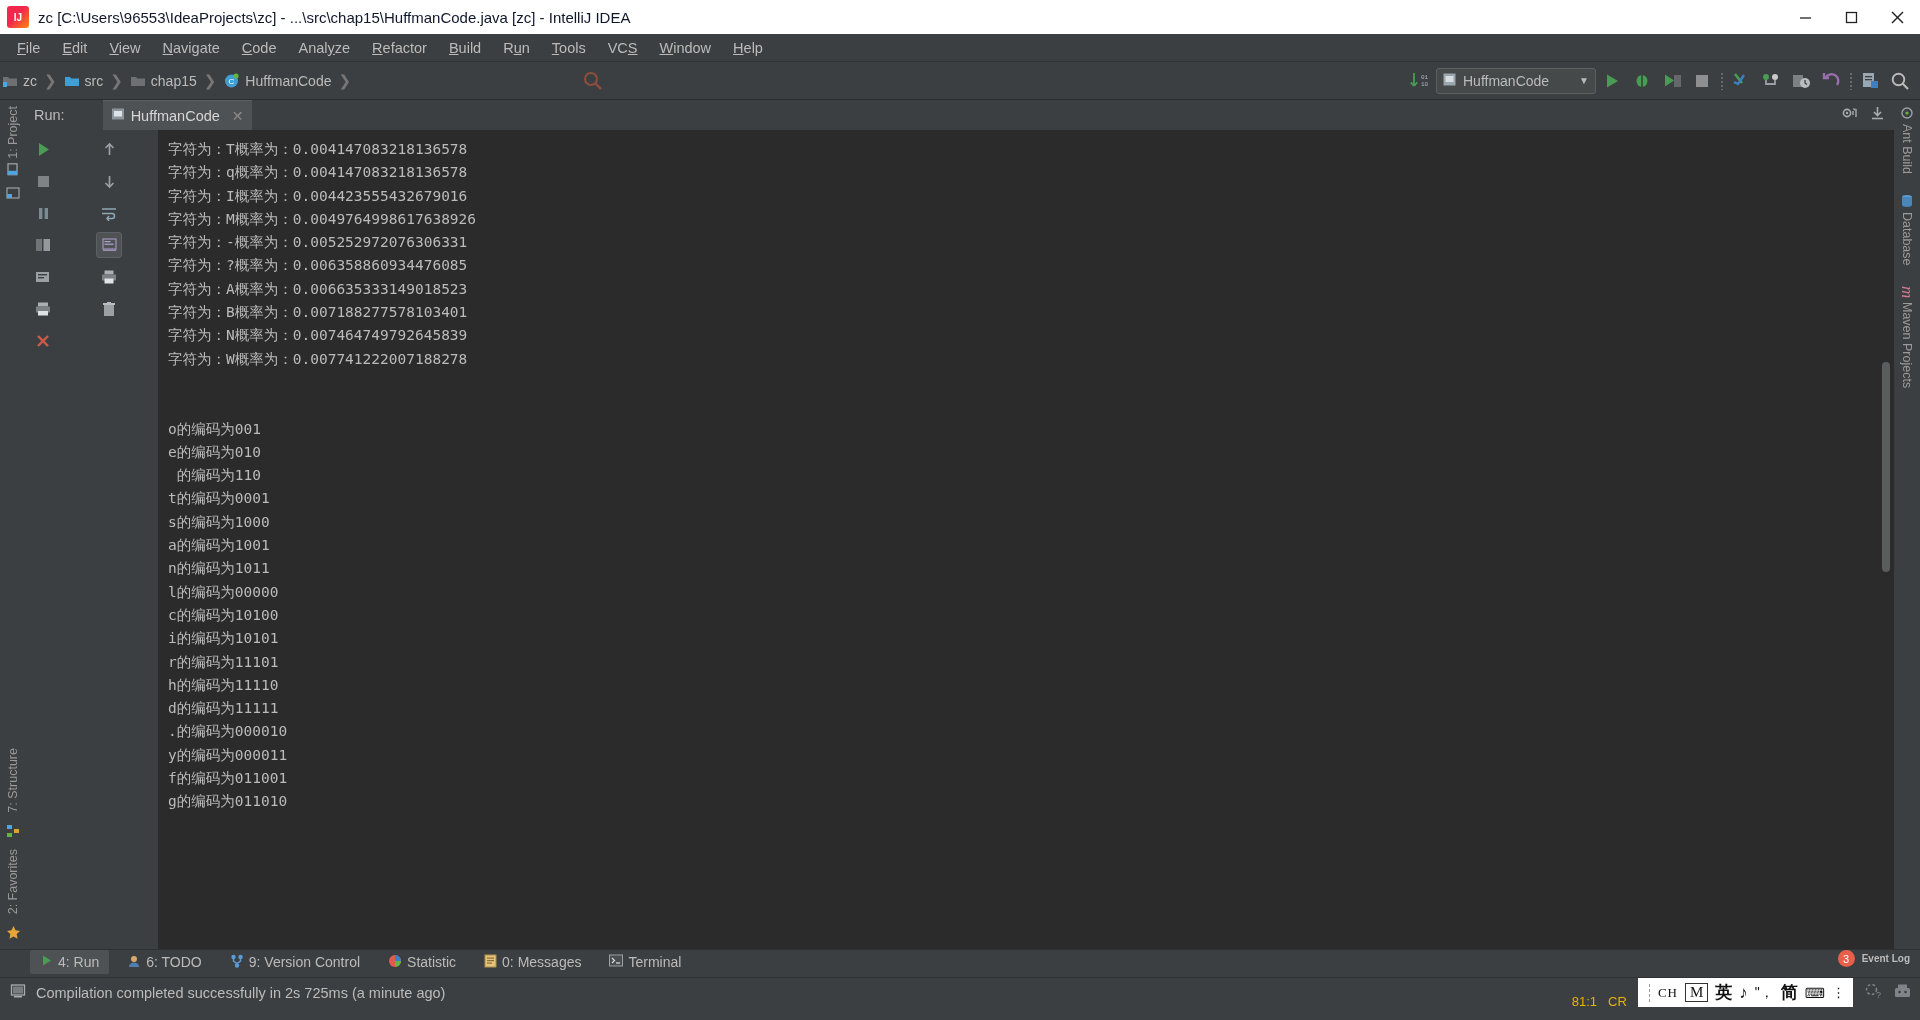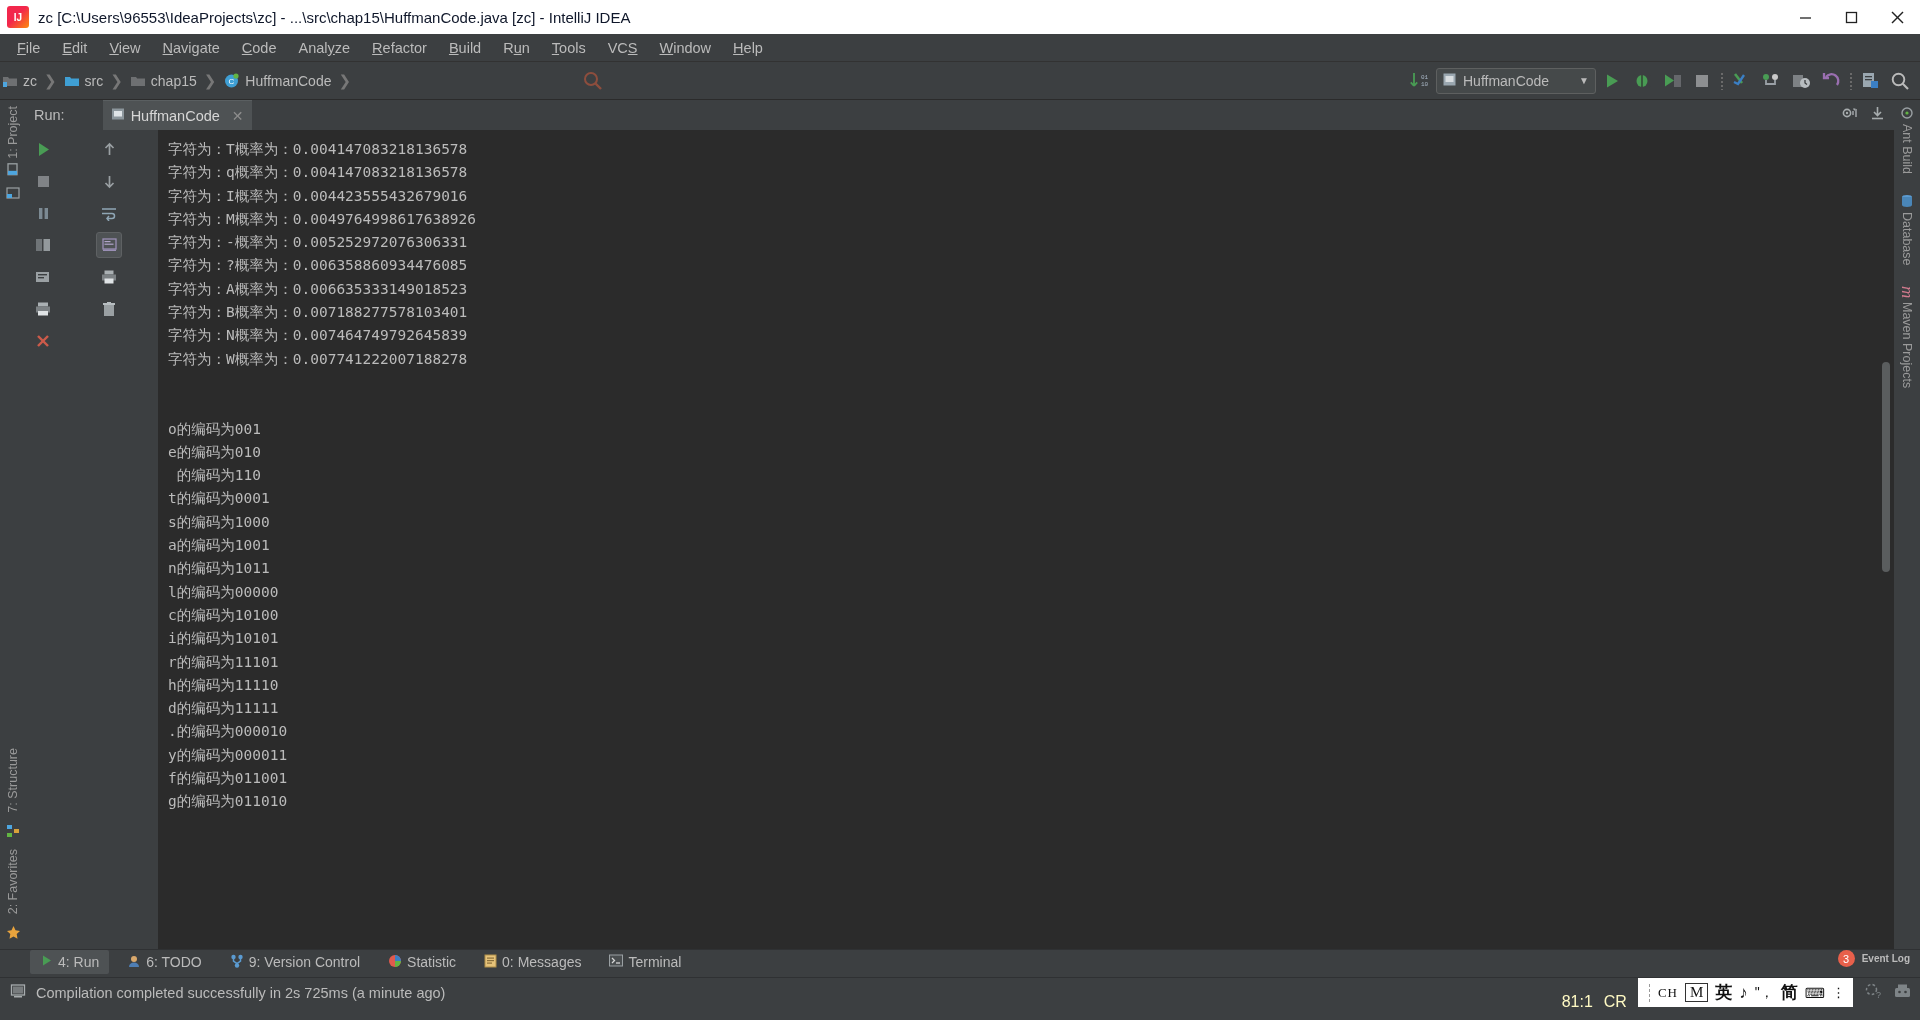--- a/index.html
+++ b/index.html
@@ -148,21 +148,21 @@
     font-family: "Liberation Sans", sans-serif;
   }
 
   
   .statusbar {
     height: 30px; background: #3c3f41; display: flex; align-items: center;
     padding-left: 10px; position: relative; border-top: 1px solid #2f3133;
   }
   .status-msg { color: #bbbbbb; font-size: 14.5px; margin-left: 10px; }
   .status-right { position: absolute; right: 8px; display: flex; align-items: center; gap: 11px; }
-  .status-right .st { color: #fef9c3; font-size: 16px; margin-top: 18px; }
+  .status-right .st { color: #eab308; font-size: 13px; margin-top: 18px; }
 
   .ime-bar {
     display: flex; align-items: center; gap: 7px; background: #ffffff;
     height: 29px; padding: 0 8px 0 10px; color: #111; font-size: 17px;
     position: relative;
   }
   .ime-bar .grip {
     width: 3px; height: 20px;
     background-image: radial-gradient(#9a9a9a 45%, transparent 46%);
     background-size: 3px 5px;

